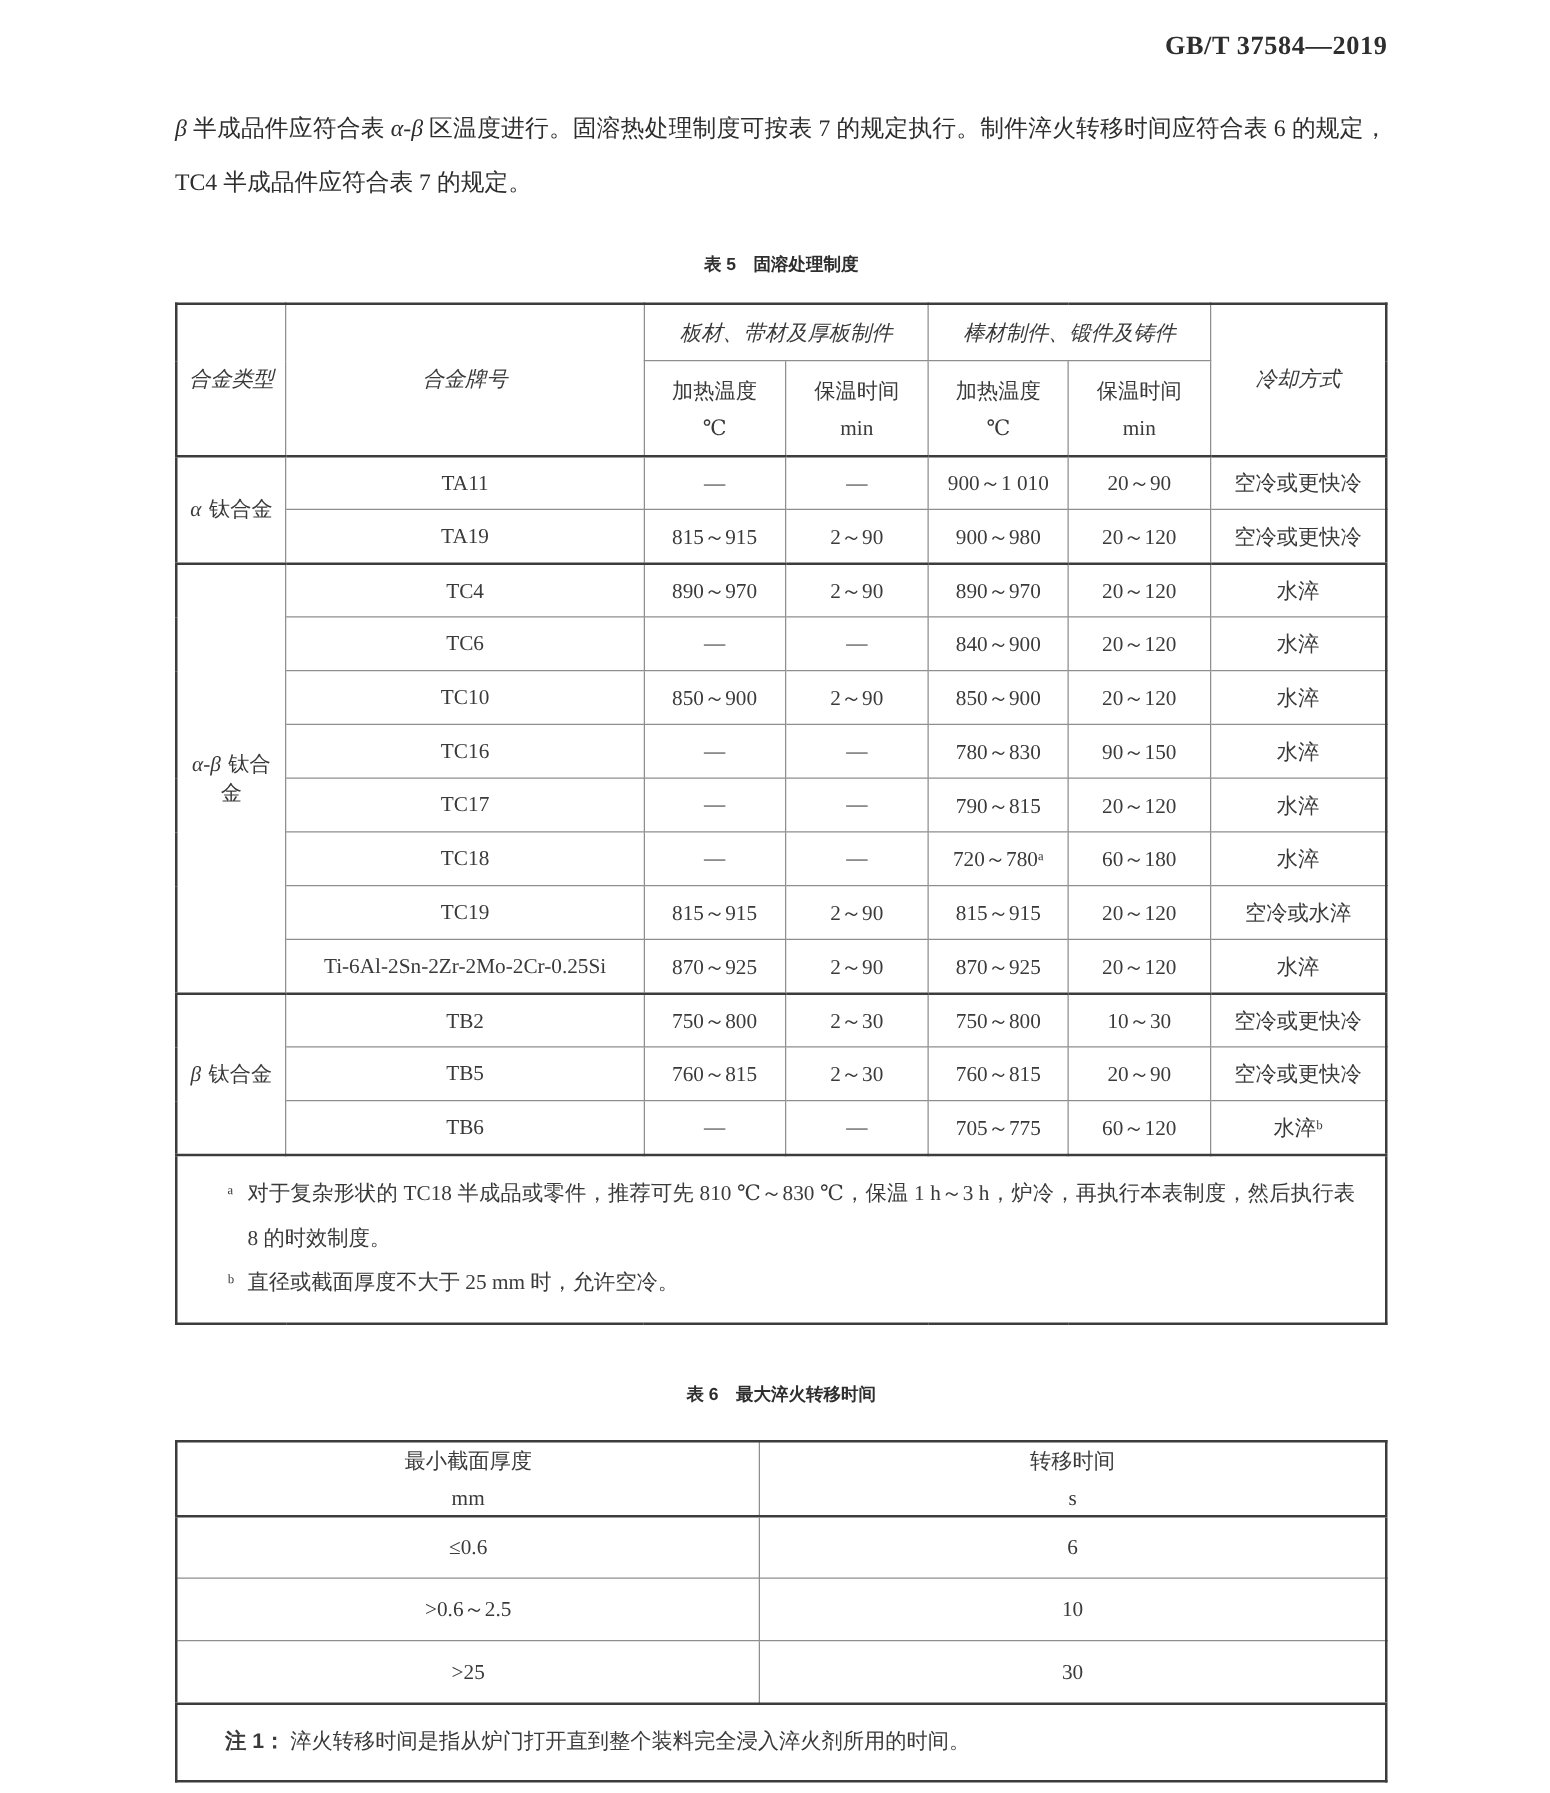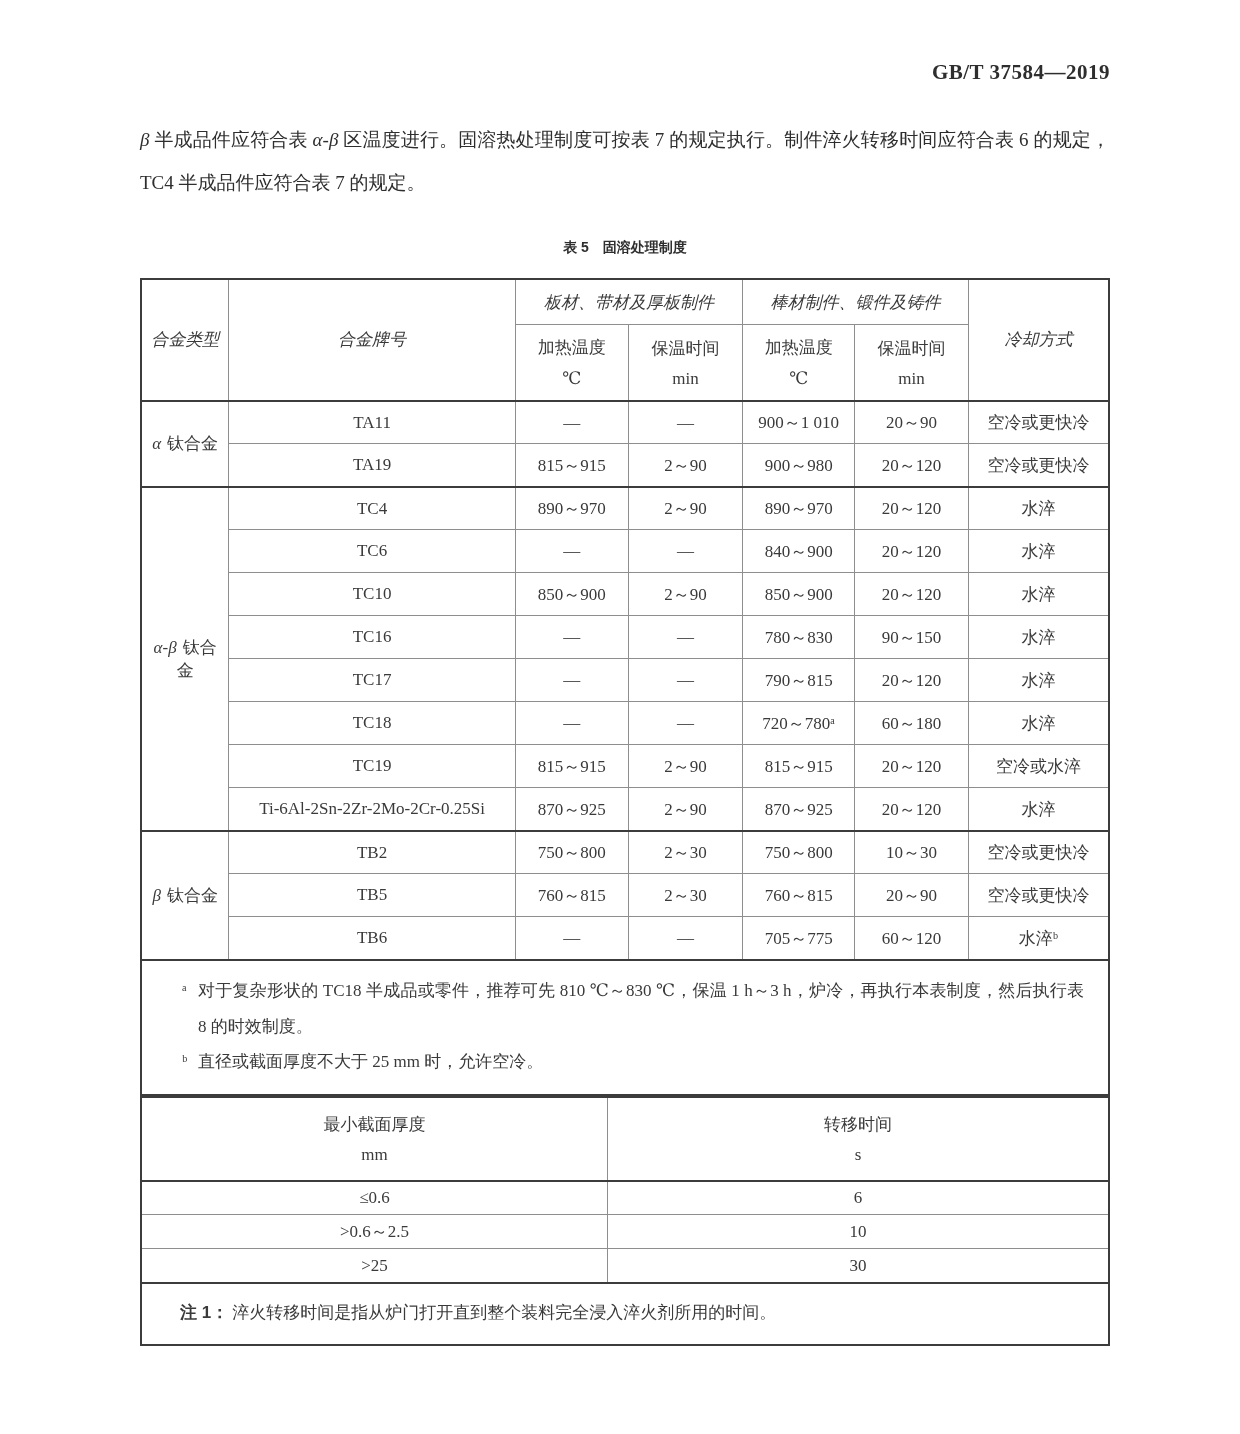--- a/index.html
+++ b/index.html
@@ -5,21 +5,20 @@
   html,body{margin:0;padding:0;}
   body{
     width:1240px;height:1434px;background:#ffffff;color:#2e2e2e;
     font-family:"Liberation Serif","DejaVu Serif",serif;
     -webkit-font-smoothing:antialiased;
   }
   .page{box-sizing:border-box;padding:24px 130px 0 140px;}
   .doc-header{
     text-align:right;font-weight:bold;font-size:21px;letter-spacing:.5px;
     font-family:"Liberation Serif","DejaVu Serif",serif;
-    margin-top:36px;
   }
   .intro{
     margin:34px 0 0 0;font-size:19px;line-height:2.26;text-align:justify;
   }
   .gk{font-style:italic;}
   .tbl-caption{
     text-align:center;font-weight:bold;font-size:14px;
     font-family:"Liberation Sans","DejaVu Sans",sans-serif;
   }
   .cap5{margin:34px 0 21px 0;}
@@ -36,22 +35,22 @@
   .t5 thead tr.h2 th{height:76px;}
   .t5 tbody td{height:43px;}
   .hdr-stack{display:flex;flex-direction:column;justify-content:center;gap:9px;}
   .gsep td{border-top:2px solid #3c3c3c;margin-top:35px;}
   .t5-foot td{
     border-top:2px solid #3c3c3c;text-align:left;padding:12px 24px 14px 40px;height:auto;
   }
   .footnote{display:flex;align-items:flex-start;line-height:2.1;}
   .fn-marker{flex:0 0 16px;text-align:left;}
   .fn-text{flex:1;text-align:justify;}
-  .t6 thead th{height:84px;}
-  .t6 tbody td{height:34px;}
+  .t6 thead th{height:60px;}
+  .t6 tbody td{height:50px;}
   .t6-notes td{
     border-top:2px solid #3c3c3c;text-align:left;padding:10px 24px 12px 38px;height:auto;
   }
   .note-line{line-height:2.25;text-align:left;}
   .note-label{
     font-weight:bold;font-family:"Liberation Sans","DejaVu Sans",sans-serif;
     margin-right:4px;
   }
   .type-rest{margin-left:6px;}
 </style>
@@ -230,20 +229,21 @@
           </div>
           <div class="footnote">
             <span class="fn-marker">ᵇ</span>
             <span class="fn-text">直径或截面厚度不大于 25 mm 时，允许空冷。</span>
           </div>
         </td>
       </tr>
     </tbody>
   </table>
 
+  <div class="tbl-caption cap6">表 6　最大淬火转移时间</div>
 
   <table class="t6">
     <colgroup>
       <col style="width:48.2%">
         <col style="width:51.8%">
     </colgroup>
     <thead>
       <tr>
         <th>
           <div class="hdr-stack">

